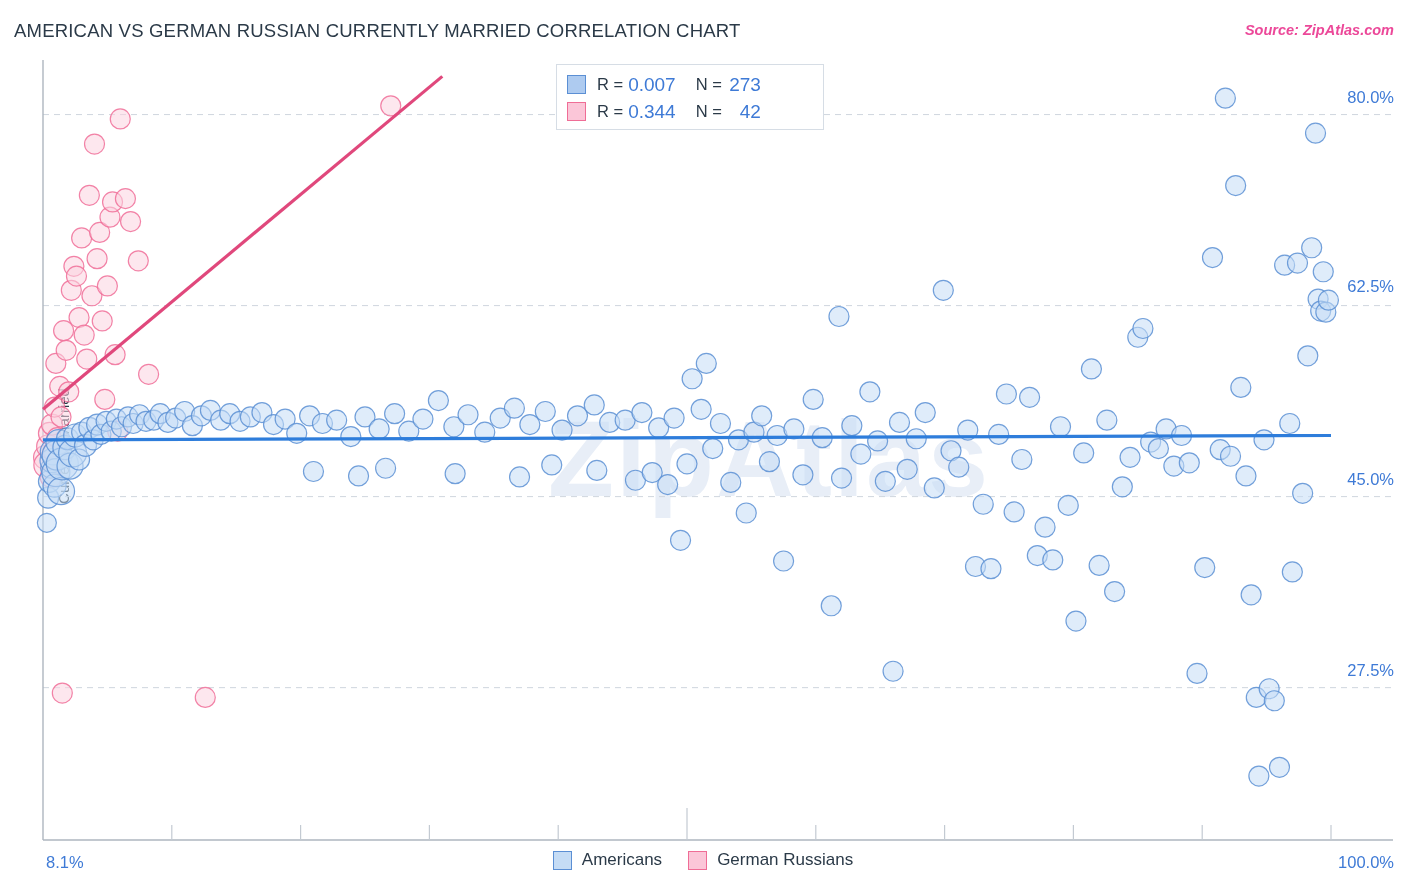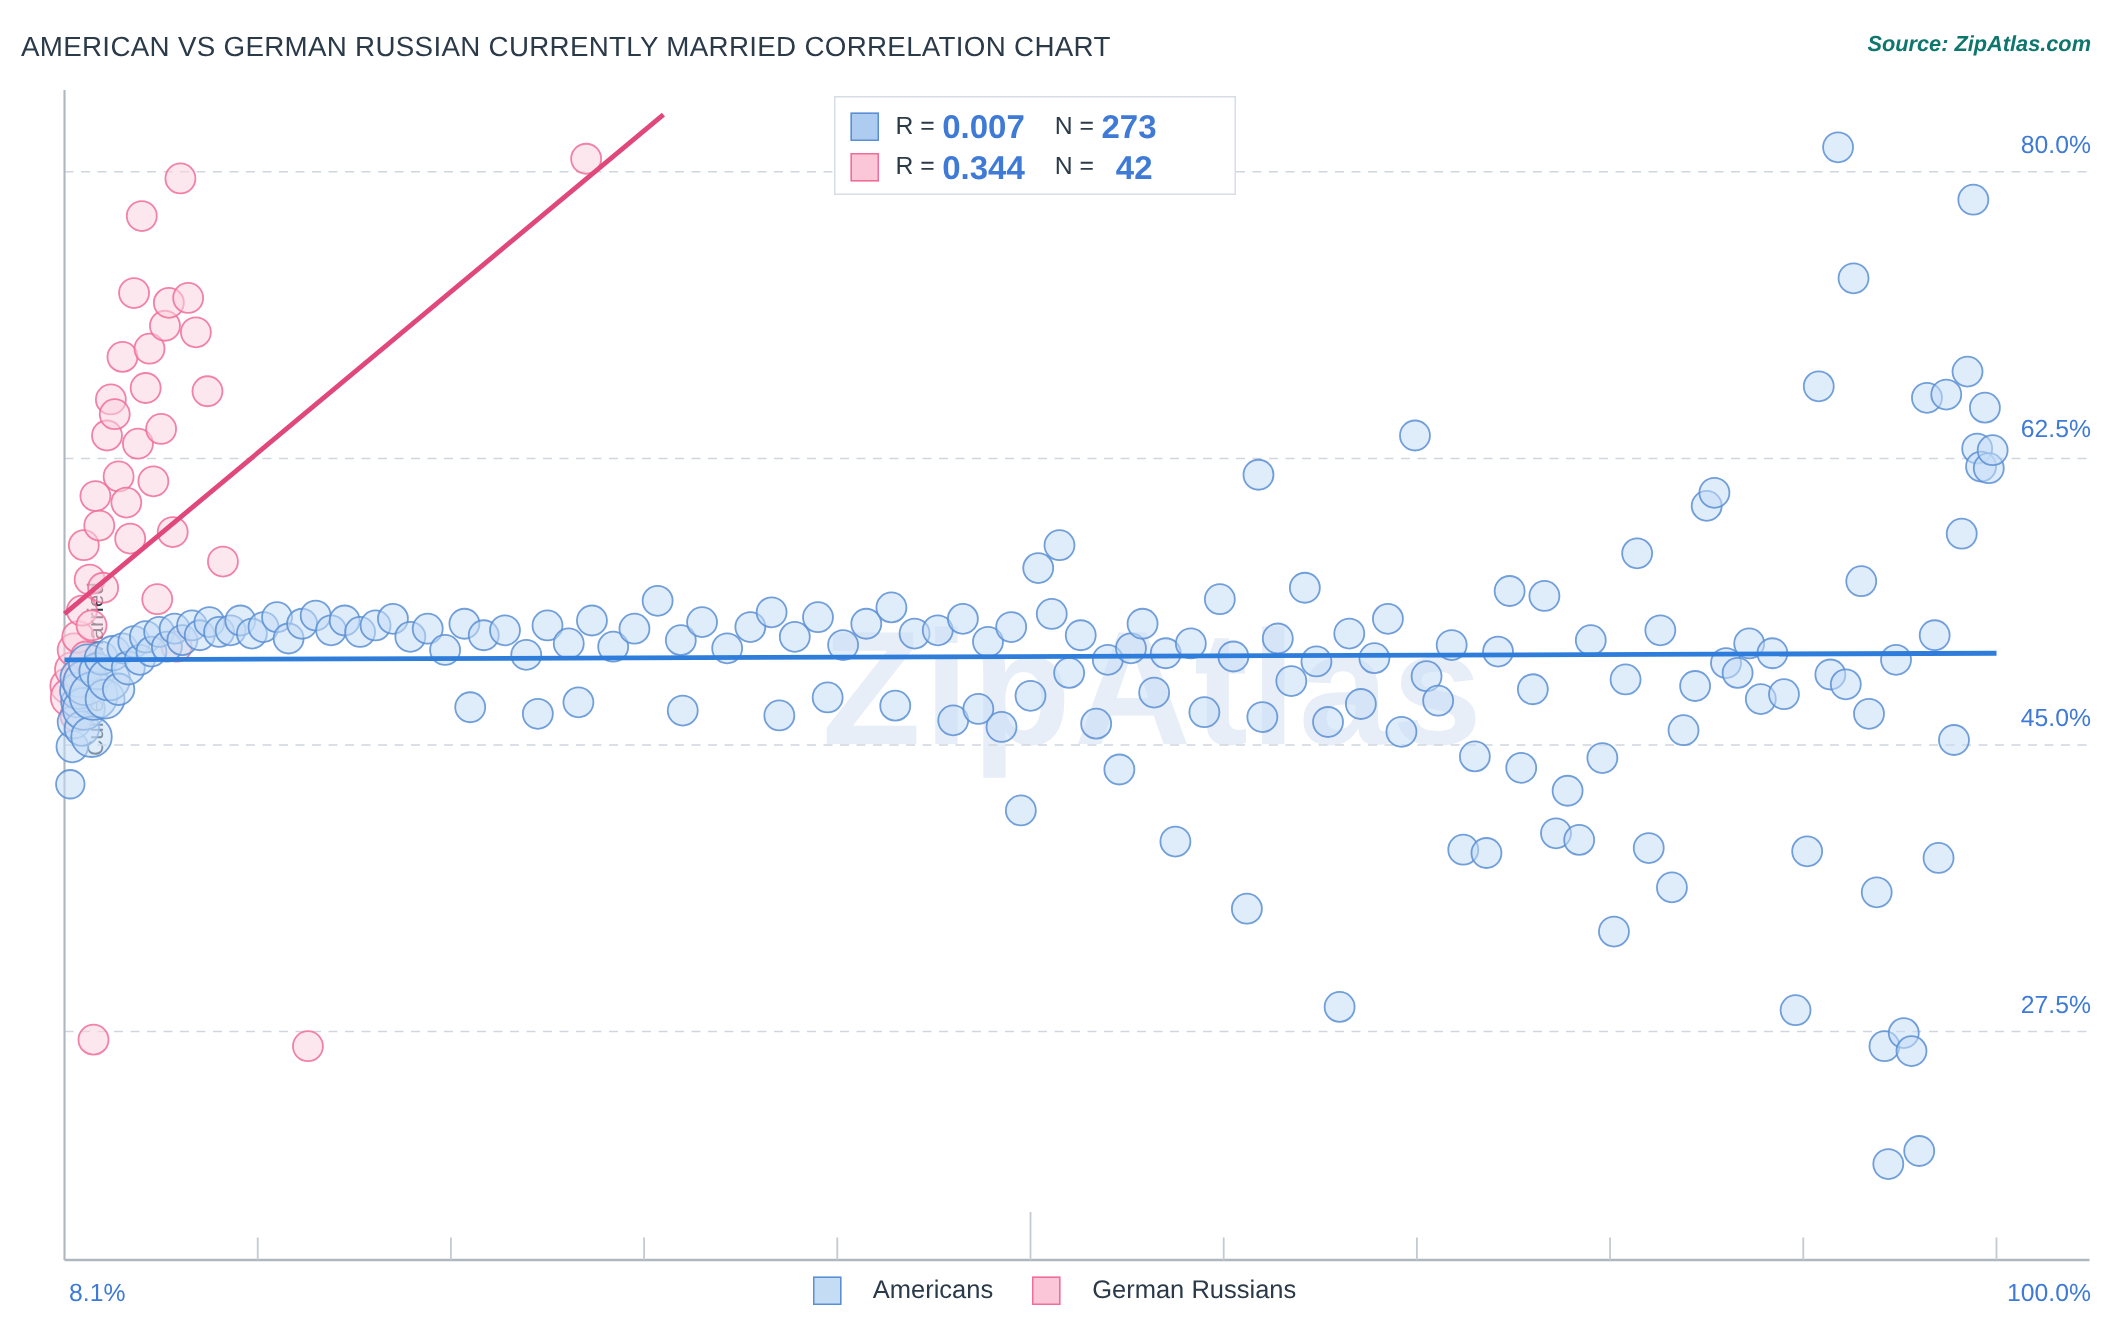--- a/index.html
+++ b/index.html
@@ -27,21 +27,21 @@
     color: #2b3a48;
     white-space: nowrap;
   }
   .source-note {
     position: absolute;
     right: 12px;
     top: 22px;
     font-size: 14.5px;
     font-style: italic;
     font-weight: bold;
-    color: #0f766e;
+    color: #ec4899;
     white-space: nowrap;
     margin-left: 44px;
   }
   .y-axis-title {
     position: absolute;
     left: 6px;
     top: 50%;
     transform: translateY(-50%) rotate(-90deg);
     transform-origin: center center;
     font-size: 15px;
@@ -90,42 +90,41 @@
     margin-right: 11px;
     flex: none;
   }
   .sw-blue { background: #aecbf0; border: 1.4px solid #5b8fd4; }
   .sw-pink { background: #fbc6d8; border: 1.4px solid #ef6d96; }
   .stats-lbl {
     font-size: 16.5px;
     color: #2b3a48;
   }
   .stats-val {
-    font-size: 22px;
+    font-size: 19px;
     color: #3e7ad6;
     margin-left: 5px;
-    font-weight: bold;
   }
   .stats-gap { width: 20px; display: inline-block; }
   .stats-n-val { min-width: 34px; text-align: right; display: inline-block; }
 
   #series-legend {
     position: absolute;
     left: 0;
     right: 0;
     top: 850px;
     display: flex;
     justify-content: center;
     align-items: center;
     gap: 26px;
   }
   .series-item {
     display: flex;
     align-items: center;
-    gap: 21px;
+    gap: 10px;
   }
   .series-swatch {
     width: 19px;
     height: 19px;
     box-sizing: border-box;
     flex: none;
   }
   .series-label {
     font-size: 17px;
     color: #2b3a48;

